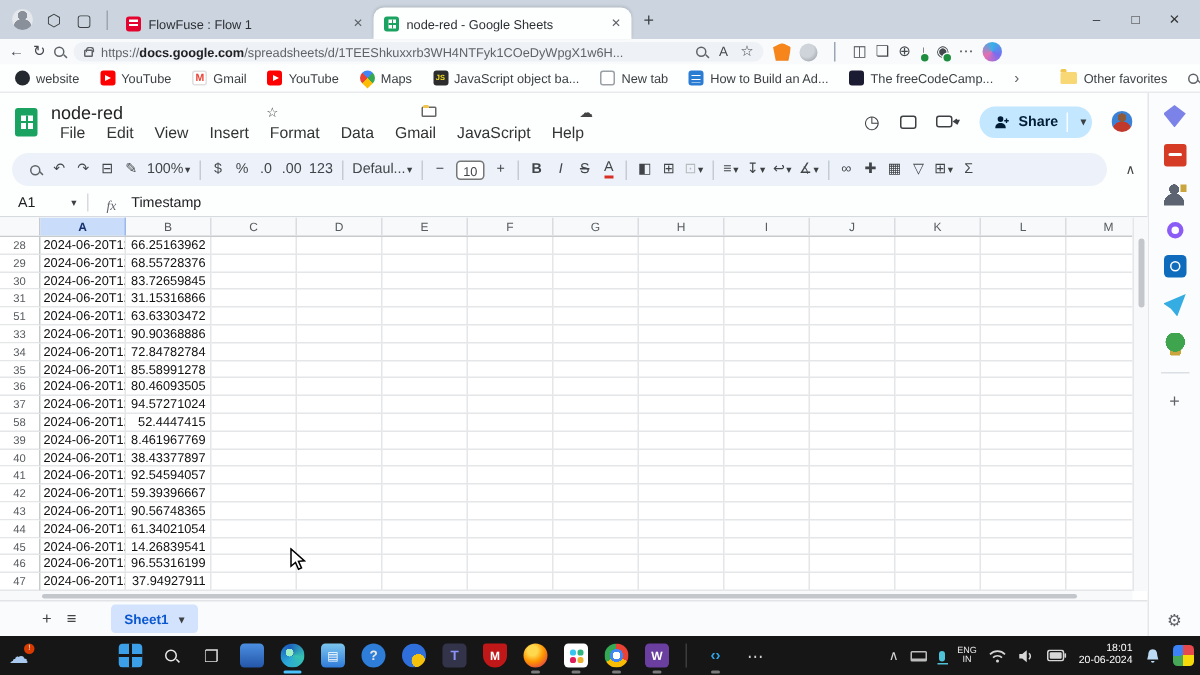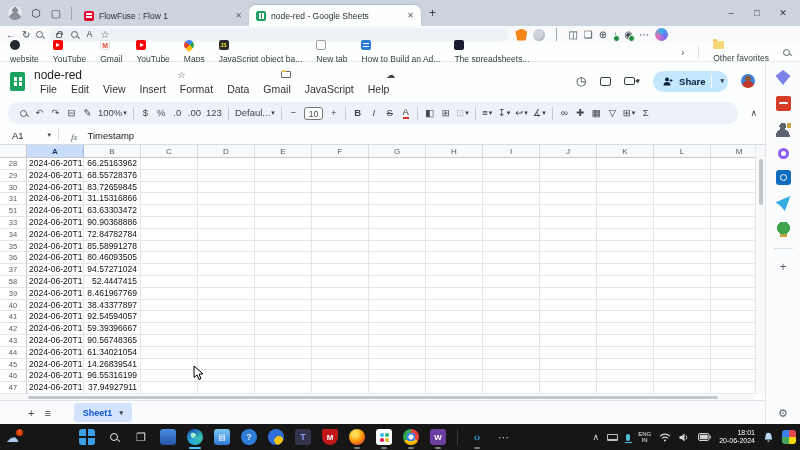--- a/index.html
+++ b/index.html
@@ -37,21 +37,21 @@
   .pill-right{display:flex;align-items:center;gap:8px;margin-left:4px;}
   .ext-ico{width:12px;height:12px;border-radius:3px;flex:none;}
   .ext-metamask{background:radial-gradient(circle at 50% 45%,#f6851b 0 60%,#e2761b 100%);clip-path:polygon(50% 0,100% 25%,85% 100%,15% 100%,0 25%);}
   .ext-generic{background:radial-gradient(circle at 40% 35%,#cfd4da 0 45%,#8d939b 100%);border-radius:50%;}
   .badge-green{position:relative;}
   .badge-green::after{content:"";position:absolute;width:5px;height:5px;border-radius:50%;background:#1e8e3e;right:-2px;bottom:-2px;border:1px solid #f8fafc;}
   .copilot{width:13px;height:13px;border-radius:50%;background:conic-gradient(#35b2e8,#7a6cf0,#e66eb2,#35b2e8);}
 
   
   .bookmarks{height:19px;background:#fdfefe;display:flex;align-items:center;padding:0 10px;gap:14px;font-size:8.5px;color:#3c4043;border-bottom:1px solid #e8eaed;flex:none;}
-  .bm{display:flex;align-items:flex-start;gap:4px;white-space:nowrap;flex-direction:column;}
+  .bm{display:flex;align-items:center;gap:4px;white-space:nowrap;}
   .bm-ico{width:10px;height:10px;border-radius:2px;position:relative;flex:none;}
   .bi-github{background:#24292f;border-radius:50%;}
   .bi-youtube{background:#f00;}
   .bi-youtube::after{content:"";position:absolute;left:3.5px;top:2.8px;border-left:4px solid #fff;border-top:2.2px solid transparent;border-bottom:2.2px solid transparent;}
   .bi-gmail{background:#fff;border:1px solid #e0e0e0;}
   .bi-gmail::after{content:"M";position:absolute;inset:0;color:#ea4335;font-size:7px;font-weight:bold;text-align:center;line-height:9px;}
   .bi-maps{background:conic-gradient(#4285f4 0 25%,#34a853 0 50%,#fbbc05 0 75%,#ea4335 0);border-radius:50% 50% 50% 0;transform:rotate(-45deg);}
   .bi-javascript{background:#2d2d2d;}
   .bi-javascript::after{content:"JS";position:absolute;inset:0;color:#f7df1e;font-size:5px;font-weight:bold;text-align:center;line-height:10px;}
   .bi-newtab{background:#fff;border:1px solid #9aa0a6;}
@@ -214,20 +214,21 @@
       <span>✕</span>
     </div>
   </div>
 
   <div class="addressbar">
     <span class="ab-ico">←</span>
     <span class="ab-ico">↻</span>
     <span class="mag"></span>
     <div class="url-pill">
       <span class="lock"></span>
+      <span class="url-text"><span>https://</span><b>docs.google.com</b><span>/spreadsheets/d/1TEEShkuxxrb3WH4NTFyk1COeDyWpgX1w6H...</span></span>
       <span class="pill-right">
         <span class="mag"></span>
         <span class="ab-ico" style="font-size:9px">A</span>
         <span class="ab-ico">☆</span>
       </span>
     </div>
     <span class="ext-ico ext-metamask"></span>
     <span class="ext-ico ext-generic"></span>
     <span class="ts-divider"></span>
     <span class="ab-ico">◫</span>
@@ -267,21 +268,21 @@
       <div class="bm">
         <span class="bm-ico bi-newtab"></span>
         <span>New tab</span>
       </div>
       <div class="bm">
         <span class="bm-ico bi-bluedoc"></span>
         <span>How to Build an Ad...</span>
       </div>
       <div class="bm">
         <span class="bm-ico bi-freecodecamp"></span>
-        <span>The spreadsheets...</span>
+        <span>The freeCodeCamp...</span>
       </div>
       <span class="bm-chevron">›</span>
       <span class="bm-sep"></span>
       <div class="bm">
         <span class="folder"></span>
         <span>Other favorites</span>
       </div>
       <span class="mag"></span>
     </div>
 

